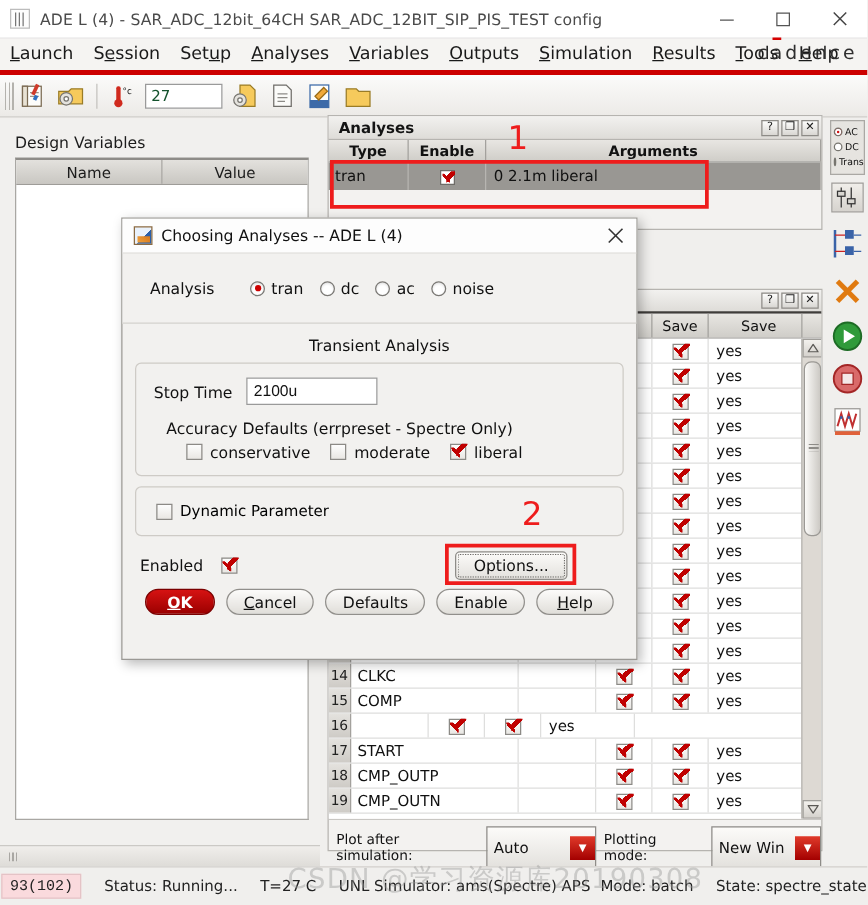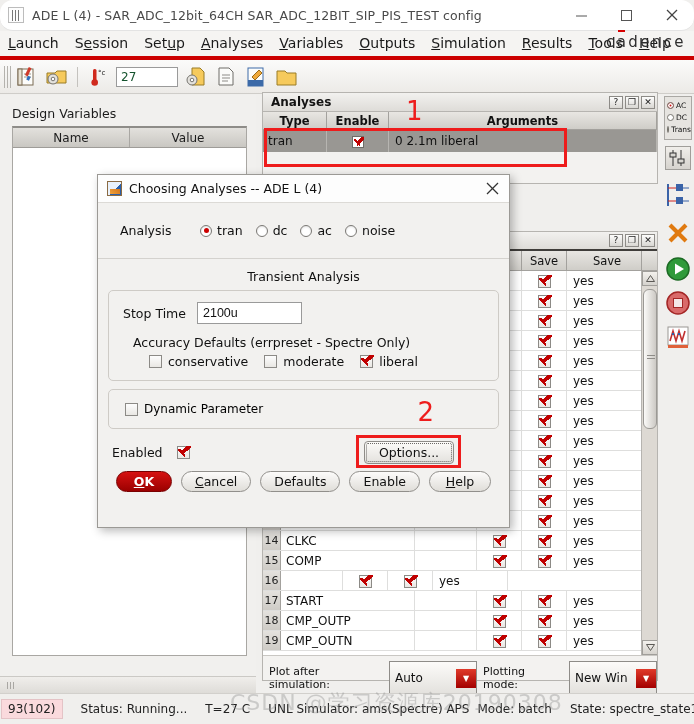--- a/index.html
+++ b/index.html
@@ -13,21 +13,20 @@
     -webkit-font-smoothing: antialiased;
   }
   #root { position: relative; width: 694px; height: 724px; background: #f0efed; }
 
   
   .titlebar {
     position: absolute; left:0; top:0; width:694px; height:31px;
     background: #ffffff;
     display: flex; align-items: center;
     border-bottom: 1px solid #e3e3e3;
-    border-radius: 13px;
   }
   .tb-appicon {
     width: 16px; height: 16px; margin-left: 8px; margin-right: 8px;
     background: #fdfdfd; border: 1px solid #bcbcbc;
     position: relative; flex: none;
   }
   .tb-appicon::after {
     content:""; position:absolute; left:3px; top:2px; width:7px; height:11px;
     background:
       linear-gradient(#777,#777) 0 0/1px 11px no-repeat,
@@ -252,21 +251,21 @@
     font-size:12.5px; color:#111; display:flex;align-items:center;justify-content:center;}
   .btn.ok { background:linear-gradient(#d61212,#9b0000); border-color:#7a0000; color:#fff;
     font-weight:bold; min-width:56px;}
 
   
   .statusbar {
     position:absolute; left:0; top:693px; width:694px; height:31px;
     background:#f0efed; border-top:1px solid #d2d0cc;
     display:flex; align-items:center; font-size:12px; color:#222;
   }
-  .sb-count { background:#fadadd; border:1px solid #e4c3c6; padding:2px 6px; margin-left:1px;}
+  .sb-count { background:#fadadd; border:1px solid #e4c3c6; padding:2px 6px; margin-left:1px;font-family:Liberation Mono, monospace;}
   .sb-sep { width:1px; height:16px; background:#c4c2be; margin:0 9px;}
   .sb-item { white-space:nowrap; }
   .watermark {
     position:absolute; left:230px; top:688px; width:464px; height:34px;
     font-size:22px; color:rgba(150,150,150,.42); letter-spacing:1px; pointer-events:none;
     font-family:"DejaVu Sans","Liberation Sans",sans-serif;
   }
   .bottomgrip { position:absolute; left:0; top:676px; width:256px; height:17px;
     background:linear-gradient(#f0eeeb,#dedcd8); border-top:1px solid #cbc9c5;}
   .bottomgrip::after{content:"";position:absolute;left:7px;top:5px;width:8px;height:7px;

